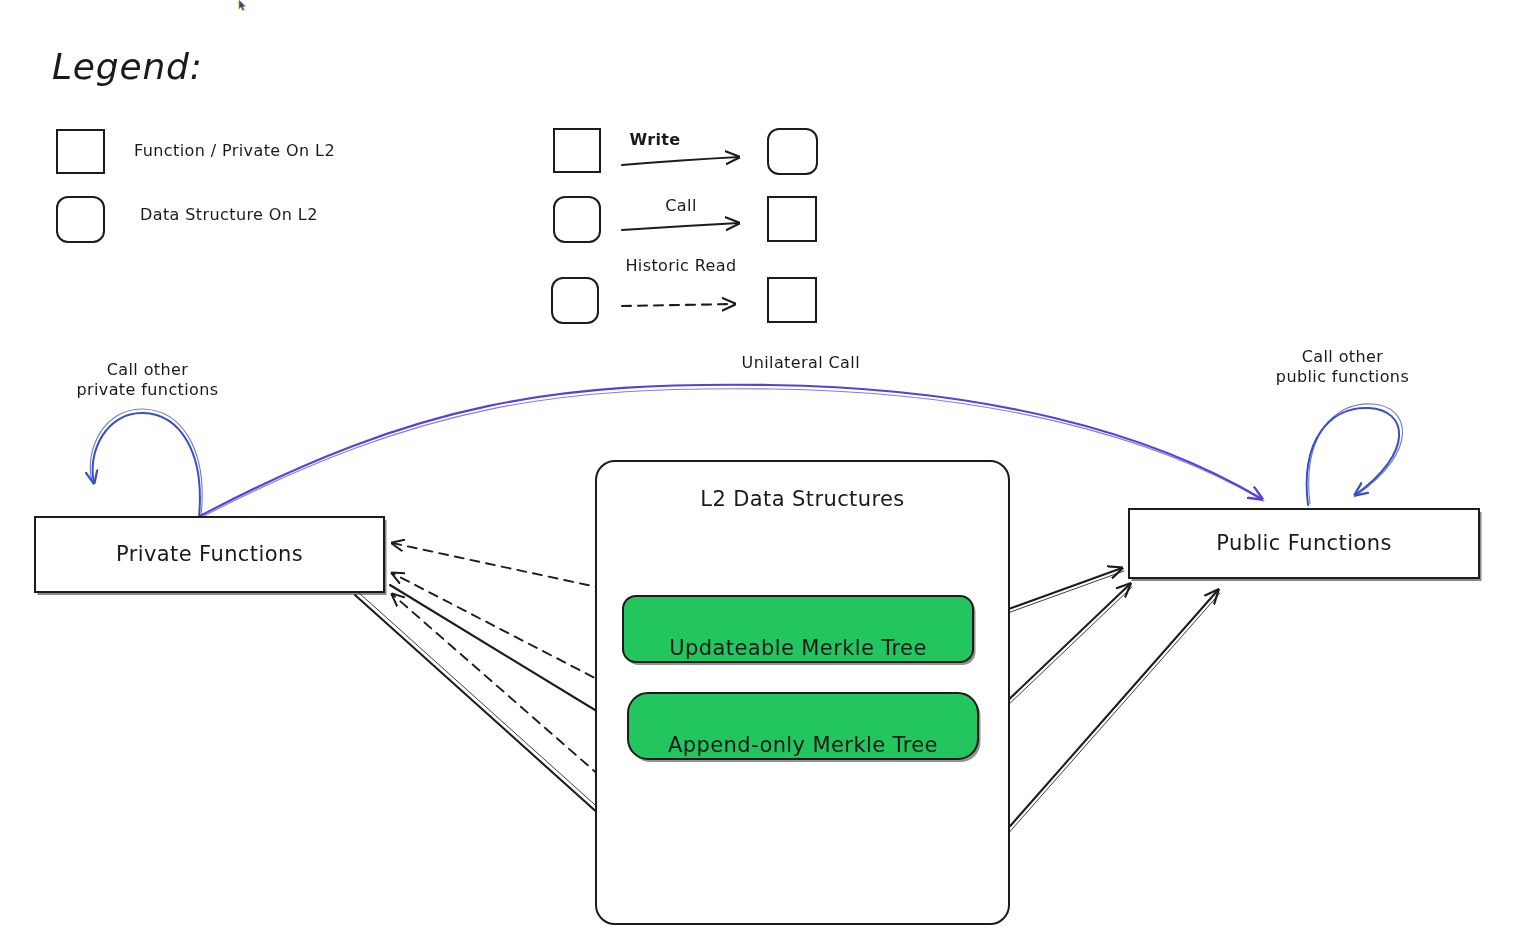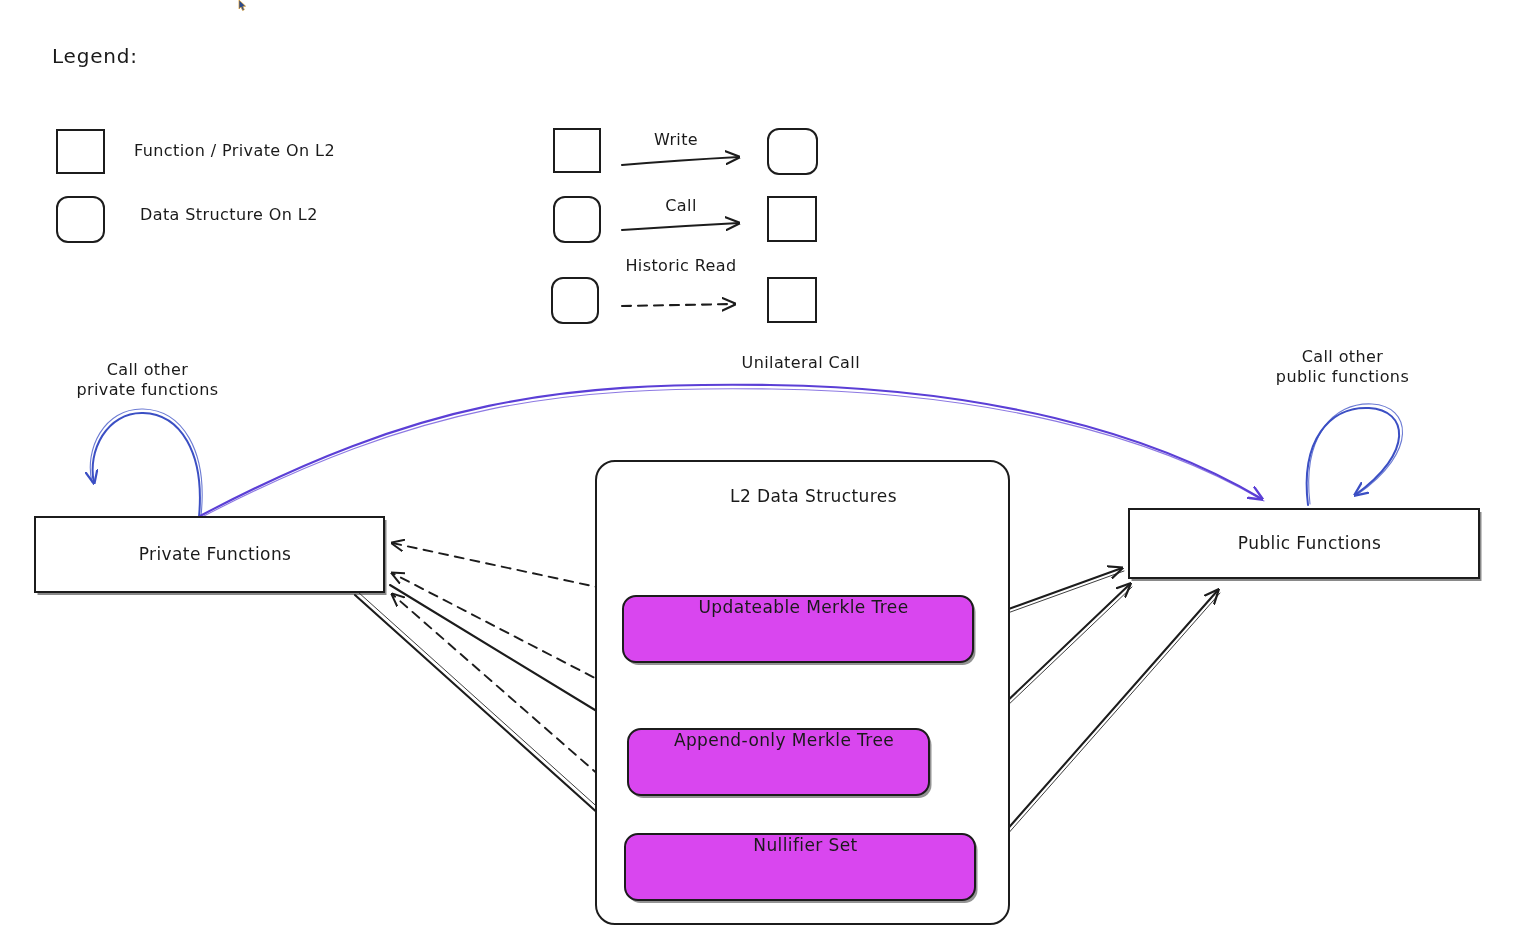--- a/index.html
+++ b/index.html
@@ -28,35 +28,35 @@
   }
   .lbl {
     position: absolute;
     font-family: "DejaVu Sans", sans-serif;
     color: #1a1a1a;
     white-space: pre;
     line-height: 1.25;
     letter-spacing: 0.4px;
   }
   .legend-title {
-    font-size: 20px;
+    font-size: 36px;
     letter-spacing: 0.8px;
+    font-style: italic;
   }
   .legend-text {
     font-size: 16px;
   }
   .arrow-label {
     font-size: 16px;
     text-align: center;
   }
   .node-label {
-    font-size: 17px;
+    font-size: 21px;
     text-align: center;
     width: 100%;
-    padding-left: 11px;
   }
   .side-note {
     font-size: 16px;
     text-align: center;
   }
   .box {
     position: absolute;
     box-sizing: border-box;
     background: #ffffff;
     border: 2.1px solid #1c1c1c;
@@ -79,25 +79,25 @@
   .container-box {
     position: absolute;
     box-sizing: border-box;
     background: #ffffff;
     border: 2.1px solid #1c1c1c;
     border-radius: 20px;
   }
   .ds-box {
     position: absolute;
     box-sizing: border-box;
-    background: #d946ef;
+    background: #22c55e;
     border: 2.1px solid #1c1c1c;
     border-radius: 14px;
     display: flex;
-    align-items: flex-start;
+    align-items: flex-end;
     justify-content: center;
     box-shadow: 2.5px 3px 0 -1px rgba(40,40,40,0.5);
   }
   .cursor-dot {
     position: absolute;
     width: 9px;
     height: 12px;
   }
 </style>
 </head>
@@ -182,21 +182,21 @@
 
   <div class="lbl legend-title" style="left:52px; top:44px;">Legend:</div>
 
   <div class="legend-swatch" style="left:56px; top:129px; width:49px; height:45px;"></div>
   <div class="lbl legend-text" style="left:134px; top:141px;">Function / Private On L2</div>
 
   <div class="legend-swatch rounded" style="left:56px; top:196px; width:49px; height:47px;"></div>
   <div class="lbl legend-text" style="left:128px; top:205px;margin-left:12px;">Data Structure On L2</div>
 
   <div class="legend-swatch" style="left:553px; top:128px; width:48px; height:45px;"></div>
-  <div class="lbl arrow-label" style="left:617px; top:130px; width:118px;">Write</div>
+  <div class="lbl arrow-label" style="left:596px; top:130px; width:118px;font-weight:bold;">Write</div>
   <div class="legend-swatch rounded" style="left:767px; top:128px; width:51px; height:47px;"></div>
 
   <div class="legend-swatch rounded" style="left:553px; top:196px; width:48px; height:47px;"></div>
   <div class="lbl arrow-label" style="left:622px; top:196px; width:118px;">Call</div>
   <div class="legend-swatch" style="left:767px; top:196px; width:50px; height:46px;"></div>
 
   <div class="legend-swatch rounded" style="left:551px; top:277px; width:48px; height:47px;"></div>
   <div class="lbl arrow-label" style="left:617px; top:256px; width:128px;">Historic Read</div>
   <div class="legend-swatch" style="left:767px; top:277px; width:50px; height:46px;"></div>
 
@@ -217,25 +217,22 @@
   </div>
 
   <div class="container-box" style="left:595px; top:460px; width:415px; height:465px;"></div>
 
   <div class="lbl node-label" style="left:595px; top:486px; width:415px;">L2 Data Structures</div>
 
   <div class="ds-box" style="left:622px; top:595px; width:352px; height:68px;">
     <span class="lbl node-label" style="position:static;">Updateable Merkle Tree</span>
   </div>
 
-  <div class="ds-box" style="left:627px; top:728px; width:303px; height:68px;">
+  <div class="ds-box" style="left:627px; top:692px; width:352px; height:68px;border-radius:21px;">
     <span class="lbl node-label" style="position:static;">Append-only Merkle Tree</span>
   </div>
 
-  <div class="ds-box" style="left:624px; top:833px; width:352px; height:68px;">
-    <span class="lbl node-label" style="position:static;">Nullifier Set</span>
-  </div>
 
   <svg class="cursor-dot" style="left:238px; top:0px;" viewBox="0 0 9 12" xmlns="http://www.w3.org/2000/svg">
     <path d="M1,0 L1,9 L3,7 L4.6,10.5 L6.3,9.7 L4.8,6.4 L7.6,6.2 Z" fill="#2b4a8b" stroke="#d79a2b" stroke-width="0.7"></path>
   </svg>
 
 </div>
 
 </body></html>

